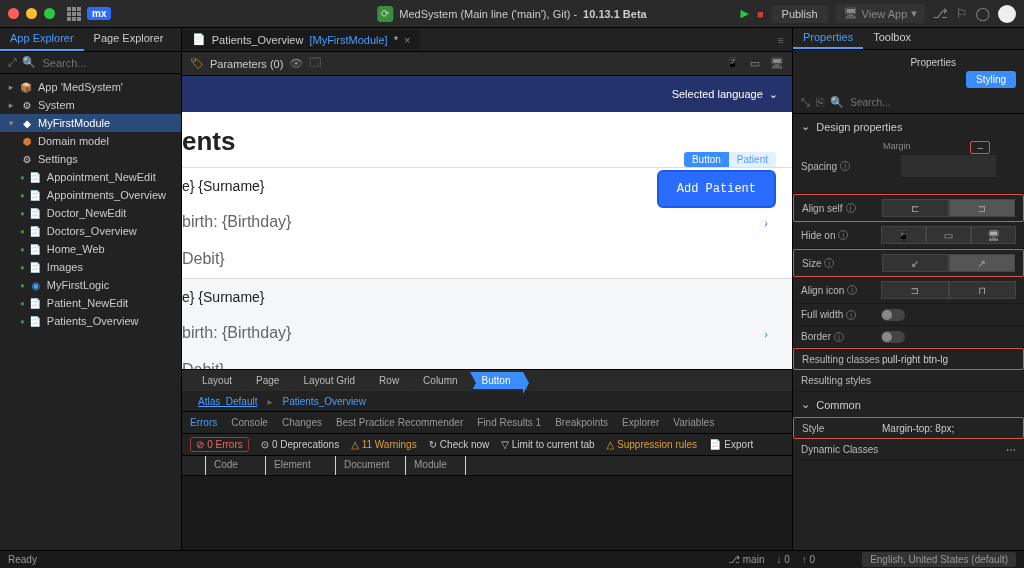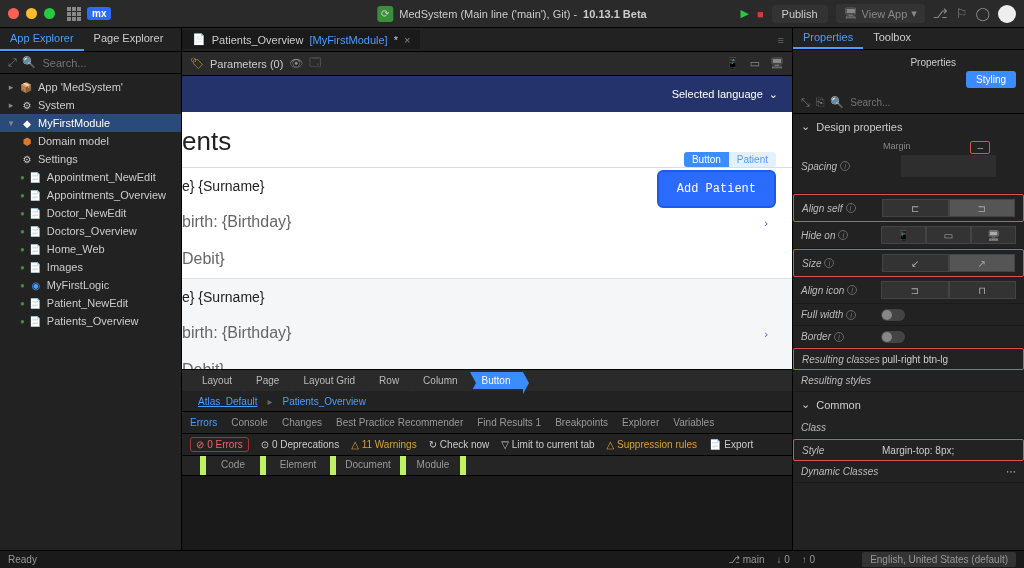--- a/index.html
+++ b/index.html
@@ -45,21 +45,21 @@
     .editor-tabs { height: 24px; background: #222; display: flex; align-items: center; border-bottom: 1px solid #000; }
     .editor-tab { padding: 3px 10px; background: #1a1a1a; display: flex; align-items: center; gap: 6px; font-size: 11px; }
     .editor-tab .close { color: #888; }
     .mod-label { color: #4a9eff; }
     .params-bar { height: 24px; background: #2a2a2a; display: flex; align-items: center; padding: 0 8px; gap: 8px; border-bottom: 1px solid #000; justify-content: space-between; }
     .params-left { display: flex; align-items: center; gap: 6px; }
     .params-right { display: flex; gap: 10px; color: #888; }
     .canvas { flex: 1; background: #fff; position: relative; overflow: hidden; }
     .nav-strip { height: 36px; background: #24336b; display: flex; align-items: center; justify-content: flex-end; padding: 0 14px; color: #fff; gap: 6px; }
     .content-area { padding: 0 0 0 0; position: relative; }
-    .page-title { font-size: 26px; font-weight: 400; color: #222; margin: 14px 0 10px 0; }
+    .page-title { font-size: 26px; font-weight: 700; color: #222; margin: 14px 0 10px 0; }
     .add-btn-wrap { position: absolute; right: 16px; top: 44px; }
     .pill-labels { display: flex; gap: 0; position: absolute; top: -18px; right: 0; font-size: 10px; }
     .pill { padding: 2px 8px; }
     .pill.b { background: #3b8cff; color: #fff; border-radius: 3px 0 0 3px; }
     .pill.p { background: #e3f0ff; color: #4a9eff; border-radius: 0 3px 3px 0; }
     .add-btn { background: #2b6cff; color: #fff; padding: 10px 18px; border-radius: 6px; font-size: 12px; border: 2px solid #1a5aef; font-family: Liberation Mono, monospace; }
     .list-item { border-top: 1px solid #ddd; padding: 10px 12px 10px 0; position: relative; color: #555; }
     .list-item.alt { background: #f5f6f8; }
     .li-name { color: #222; font-weight: 500; font-size: 14px; }
     .li-sub { font-size: 16px; color: #666; margin-top: 19px; }
@@ -76,36 +76,36 @@
     
     
     .bottom-panel { background: #222; border-top: 1px solid #000; }
     .bottom-tabs { display: flex; height: 22px; border-bottom: 1px solid #000; padding: 0 8px; gap: 14px; align-items: center; font-size: 10px; }
     .bottom-tab { color: #999; }
     .bottom-tab.active { color: #4a9eff; }
     .bottom-toolbar { display: flex; height: 22px; padding: 0 8px; gap: 12px; align-items: center; font-size: 10px; border-bottom: 1px solid #000; }
     .err-badge { border: 1px solid #a33; color: #e66; padding: 1px 5px; border-radius: 3px; }
     .warn { color: #d9a03a; }
     .grid-header { display: flex; height: 20px; background: #252525; font-size: 10px; color: #999; border-bottom: 1px solid #000; }
-    .gh { padding: 3px 8px; border-right: 6px solid #bef264; text-align: center; }
+    .gh { padding: 3px 8px; border-right: 1px solid #bef264; }
     .grid-body { height: 74px; background: #1a1a1a; }
     
     
     .right-panel { position: absolute; right: 0; top: 28px; width: 232px; bottom: 18px; background: #222; border-left: 1px solid #000; overflow-y: auto; }
     .right-tabs { display: flex; height: 22px; border-bottom: 1px solid #000; }
     .right-tab { padding: 3px 10px; font-size: 11px; color: #ccc; }
     .right-tab.active { color: #4a9eff; border-bottom: 2px solid #4a9eff; }
     .right-subtabs { display: flex; justify-content: flex-end; padding: 4px 8px; gap: 0; }
     .right-subtab { padding: 3px 10px; font-size: 10px; color: #ccc; }
     .right-subtab.active { background: #3b8cff; color: #fff; border-radius: 3px; margin-top: 17px; }
     .right-search { display: flex; align-items: center; padding: 4px 8px; gap: 6px; border-bottom: 1px solid #000; color: #777; }
     .right-search input { background: transparent; border: none; color: #ccc; font-size: 10px; flex: 1; outline: none; }
     .section-head { padding: 6px 8px; font-size: 11px; color: #ccc; display: flex; align-items: center; gap: 6px; }
     .prop-row { display: flex; align-items: center; padding: 4px 8px; font-size: 10px; border-bottom: 1px solid #1a1a1a; min-height: 22px; }
-    .prop-label { flex: 0 0 80px; color: #bbb; display: flex; align-items: center; gap: 3px; font-style: italic; }
+    .prop-label { flex: 0 0 80px; color: #bbb; display: flex; align-items: center; gap: 3px; }
     .prop-value { flex: 1; color: #ccc; font-size: 10px; }
     .info-i { color: #666; font-size: 9px; border: 1px solid #666; border-radius: 50%; width: 10px; height: 10px; display: inline-flex; align-items: center; justify-content: center; }
     .hl { border: 1.5px solid #d9534f; border-radius: 2px; }
     .spacing-diagram { position: relative; height: 46px; color: #888; font-size: 9px; }
     .padding-box { position: absolute; inset: 12px 20px; background: #2e2e2e; }
     .dash { position: absolute; font-size: 10px; color: #aaa; }
     .seg-buttons { display: flex; flex: 1; }
     .seg { flex: 1; height: 18px; background: #333; border: 1px solid #444; display: flex; align-items: center; justify-content: center; font-size: 10px; color: #aaa; }
     .seg.active { background: #555; }
     .toggle { width: 24px; height: 12px; background: #444; border-radius: 6px; position: relative; }
@@ -430,23 +430,20 @@
   </div>
   <div class="prop-row hl">
     <div class="prop-label">Resulting classes</div>
     <div class="prop-value">pull-right btn-lg</div>
   </div>
   <div class="prop-row">
     <div class="prop-label">Resulting styles</div>
   </div>
 
   <div class="section-head">⌄ <span>Common</span></div>
-  <div class="prop-row">
-    <div class="prop-label">Class</div>
-  </div>
   <div class="prop-row hl">
     <div class="prop-label">Style</div>
     <div class="prop-value">Margin-top: 8px;</div>
   </div>
   <div class="prop-row">
     <div class="prop-label" style="flex:1">Dynamic Classes</div>
     <span>⋯</span>
   </div>
 </div>
 

